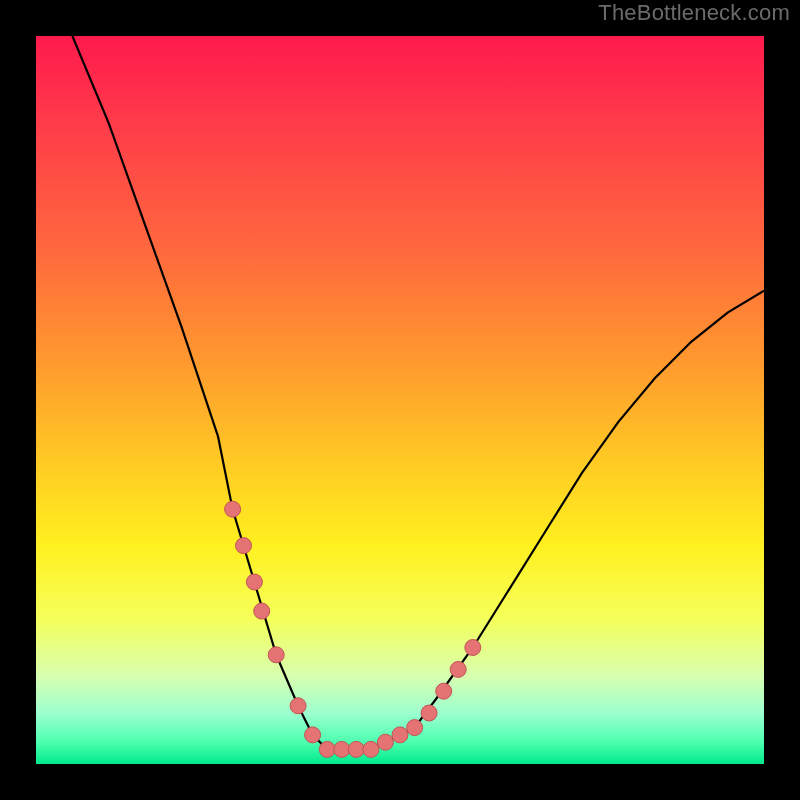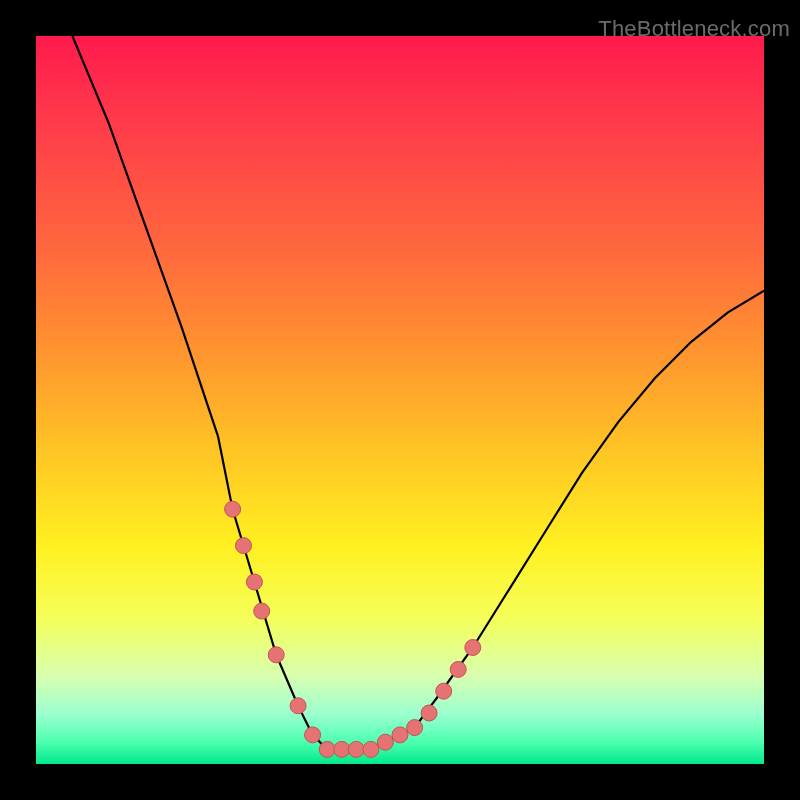--- a/index.html
+++ b/index.html
@@ -41,21 +41,21 @@
   }
   .overlay-svg {
     position: absolute;
     left: 0;
     top: 0;
     width: 728px;
     height: 728px;
   }
   .watermark {
     position: absolute;
-    top: 16px;
+    top: 0;
     right: 10px;
     color: #6b6b6b;
     font-size: 22px;
     letter-spacing: 0.2px;
   }
 </style>
 </head>
 <body>
 
 <div class="frame">

